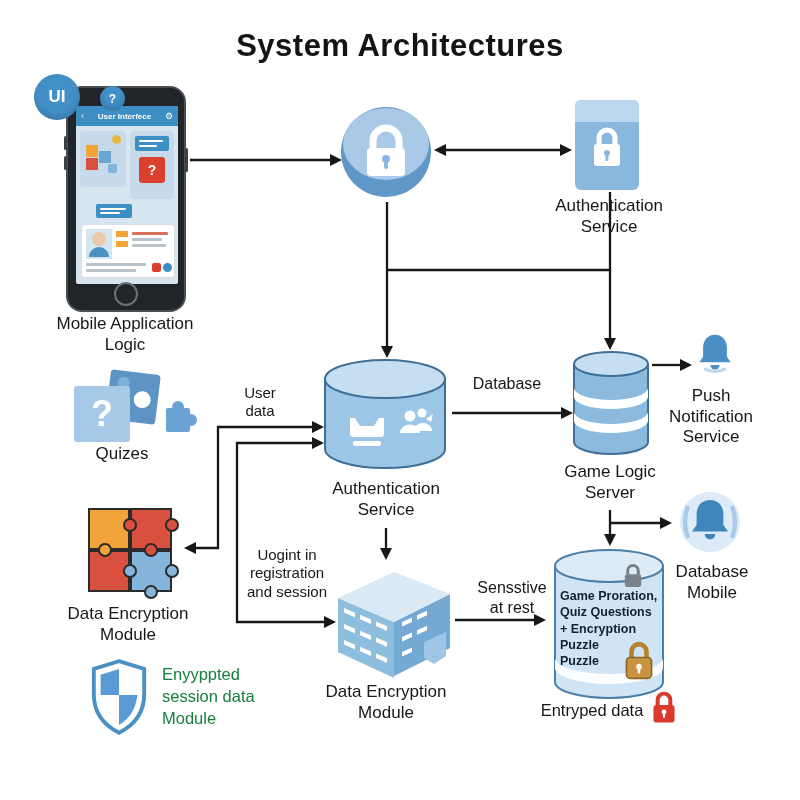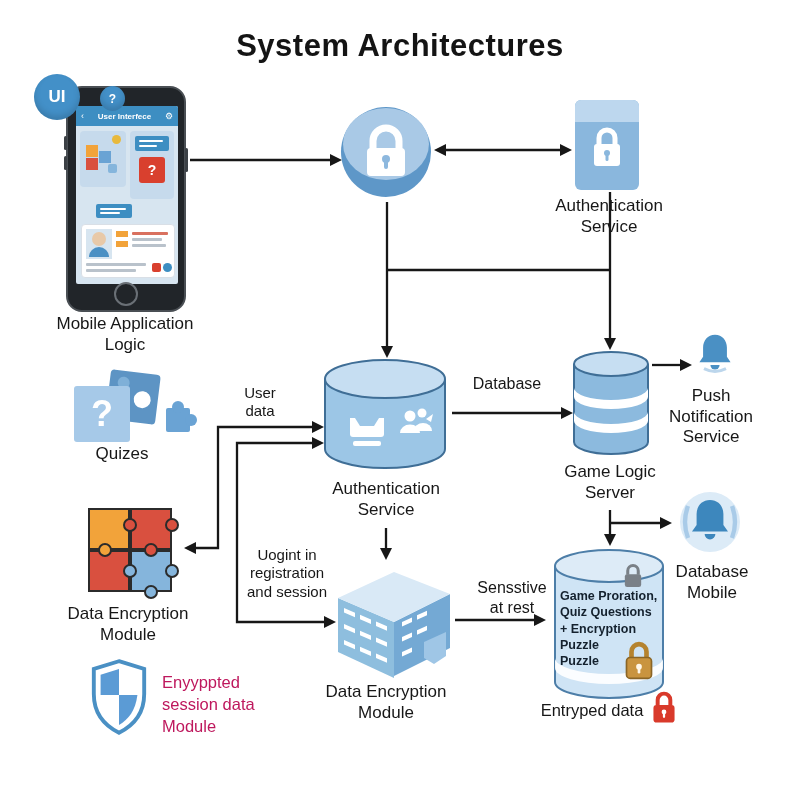--- a/index.html
+++ b/index.html
@@ -309,21 +309,21 @@
     <rect x="11.2" y="17.5" width="1.6" height="3.8" rx="0.8" fill="#fff"></rect>
   </svg>
 
   <div class="abs" style="left:88px;top:658px;">
     <svg width="62" height="78" viewBox="0 0 64 80">
       <path d="M32 3 L58 11 V37 C58 58 46 70 32 77 C18 70 6 58 6 37 V11 Z" fill="#fff" stroke="#4a90c4" stroke-width="4"></path>
       <path d="M32 11 L13 17 V38 H32 Z" fill="#5b9bd5"></path>
       <path d="M32 38 H51 C49 54 42 63 32 69 Z" fill="#5b9bd5"></path>
     </svg>
   </div>
-  <div class="abs" style="left:162px;top:664px;font-size:16.5px;line-height:1.32;color:#be185d;font-weight:500;margin-top:8px;">
+  <div class="abs" style="left:162px;top:664px;font-size:16.5px;line-height:1.32;color:#15803d;font-weight:500;">
     <div>Enyyppted</div>
     <div>session data</div>
     <div>Module</div>
   </div>
 
   <div class="lbl small" style="left:215px;top:384px;width:90px;">
     <div>User</div>
       <div>data</div>
   </div>
   <div class="lbl small" style="left:460px;top:374px;width:94px;font-size:16px;">Database</div>

